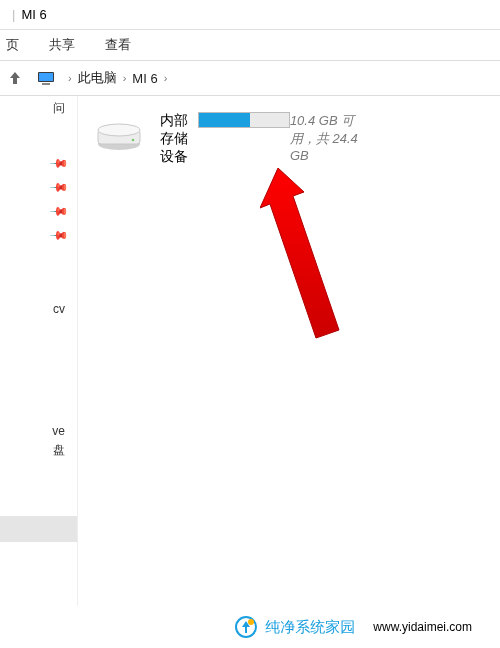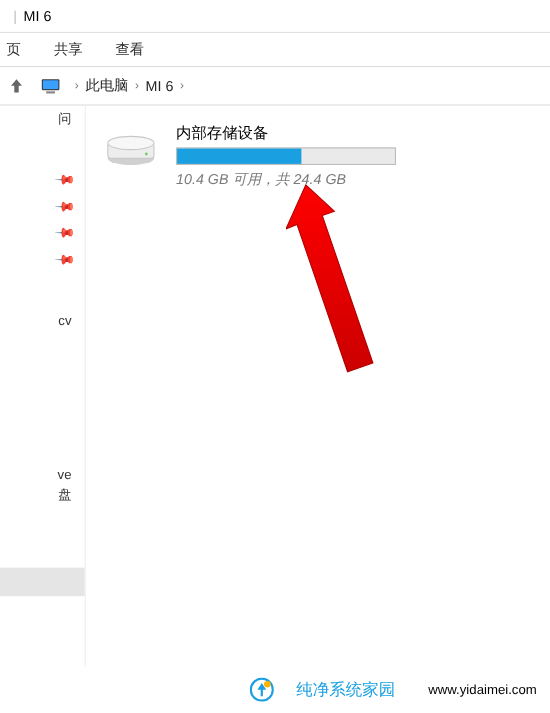--- a/index.html
+++ b/index.html
@@ -107,21 +107,21 @@
   .drive {
     display: flex;
     gap: 18px;
     align-items: flex-start;
   }
   .drive-icon {
     width: 46px; height: 38px;
     margin-top: 4px;
   }
   .drive-body {
-    display: flex; flex-direction: column;
+    display: flex; flex-direction: row;
     width: 200px;
   }
   .drive-title {
     font-size: 14px;
     color: #000;
     margin-bottom: 4px;
   }
   .capacity-bar {
     width: 200px; height: 16px;
     border: 1px solid #bcbcbc;
@@ -146,22 +146,22 @@
     width: 120px; height: 180px;
     pointer-events: none;
   }
 
   
   .footer {
     position: absolute;
     left: 0; right: 0; bottom: 0;
     height: 42px;
     display: flex; align-items: center; justify-content: flex-end;
-    padding-right: 12px;
-    gap: 20px;
+    padding-right: 28px;
+    gap: 8px;
     font-size: 15px;
     color: #1aa0e0;
     background: #fff;
   }
   .footer .logo {
     width: 22px; height: 22px;
   }
   .footer .url {
     font-size: 12px;
     color: #000000;
@@ -215,21 +215,21 @@
     <div class="sb-item">
       <span class="pin">📌</span>
     </div>
     <div class="sb-item">
       <span class="pin">📌</span>
     </div>
     <div class="sb-item">
       <span class="pin">📌</span>
     </div>
 
-    <span class="sb-text-only" style="top:188px;">cv</span>
+    <span class="sb-text-only" style="top:206px;">cv</span>
     <span class="sb-text-only" style="top:328px;">ve</span>
     <span class="sb-text-only" style="top:346px;">盘</span>
 
     <div class="sb-item hl" style="margin-top:268px;"></div>
   </div>
 
   <div class="content">
 
     <div class="drive">
       <svg class="drive-icon" viewBox="0 0 46 38">

